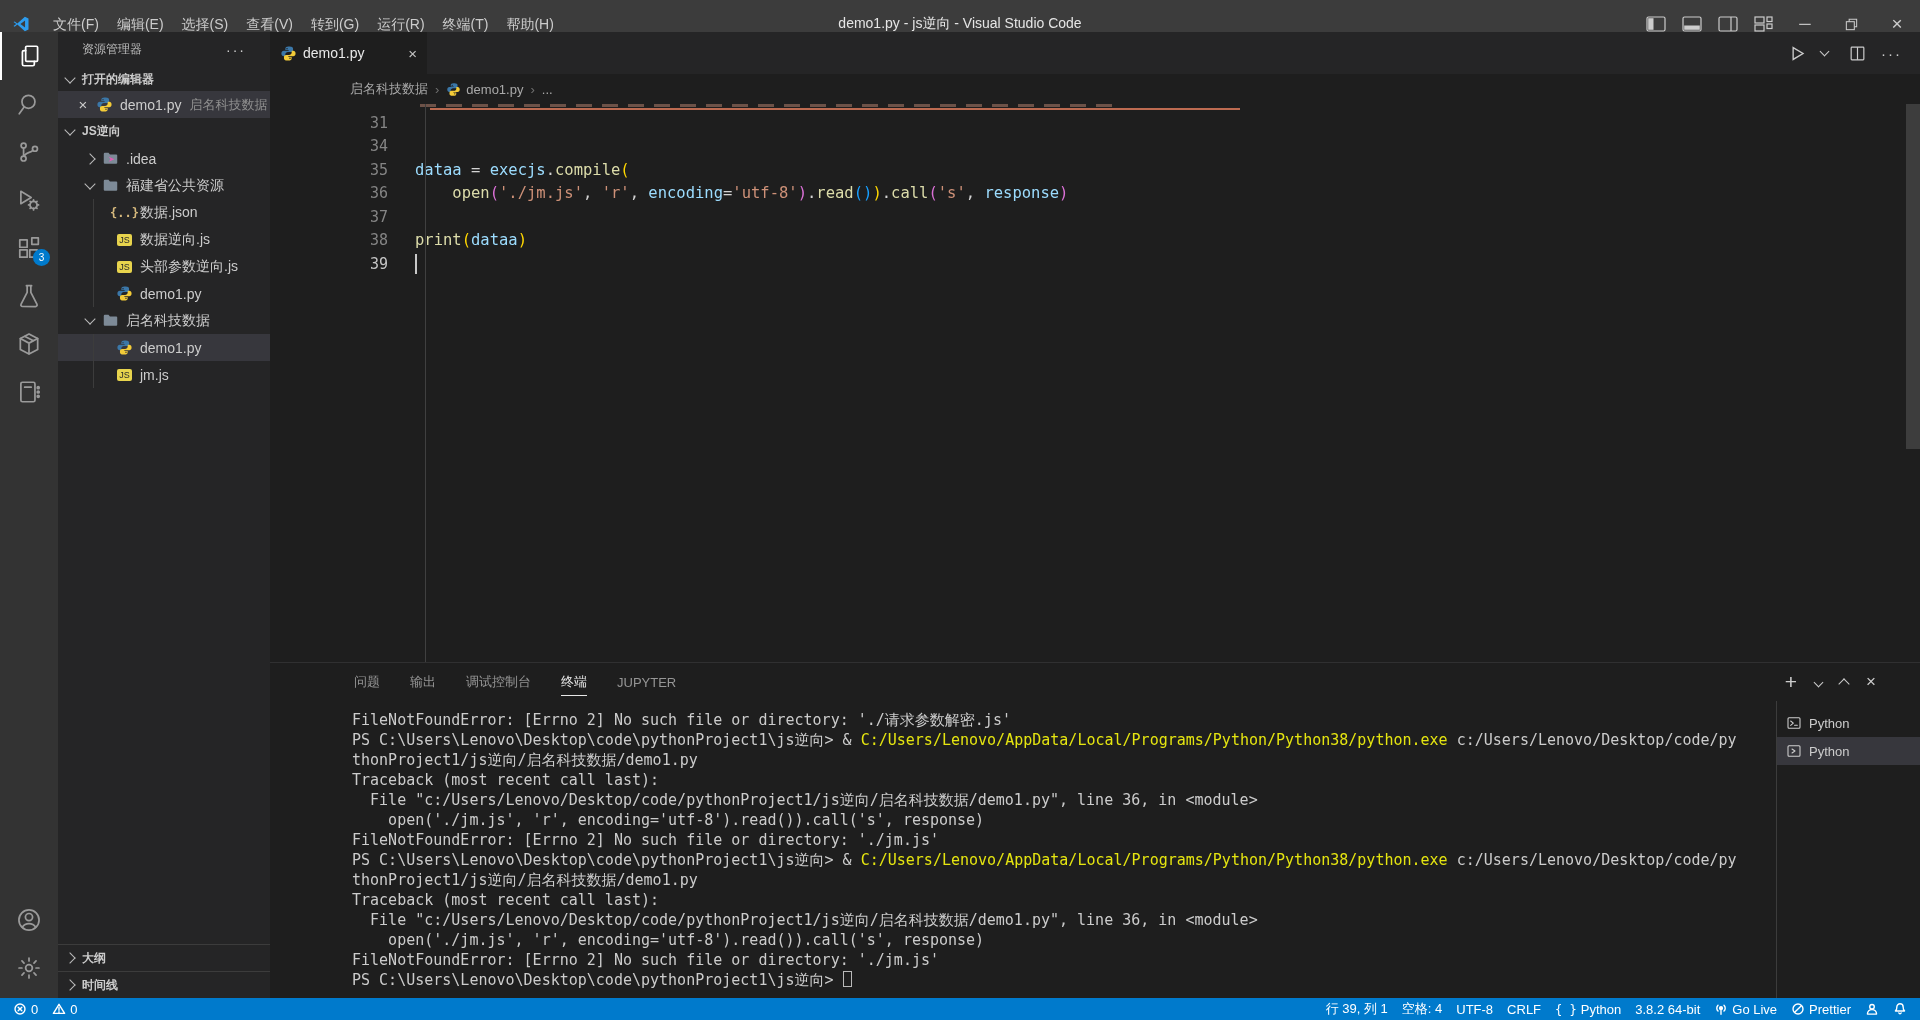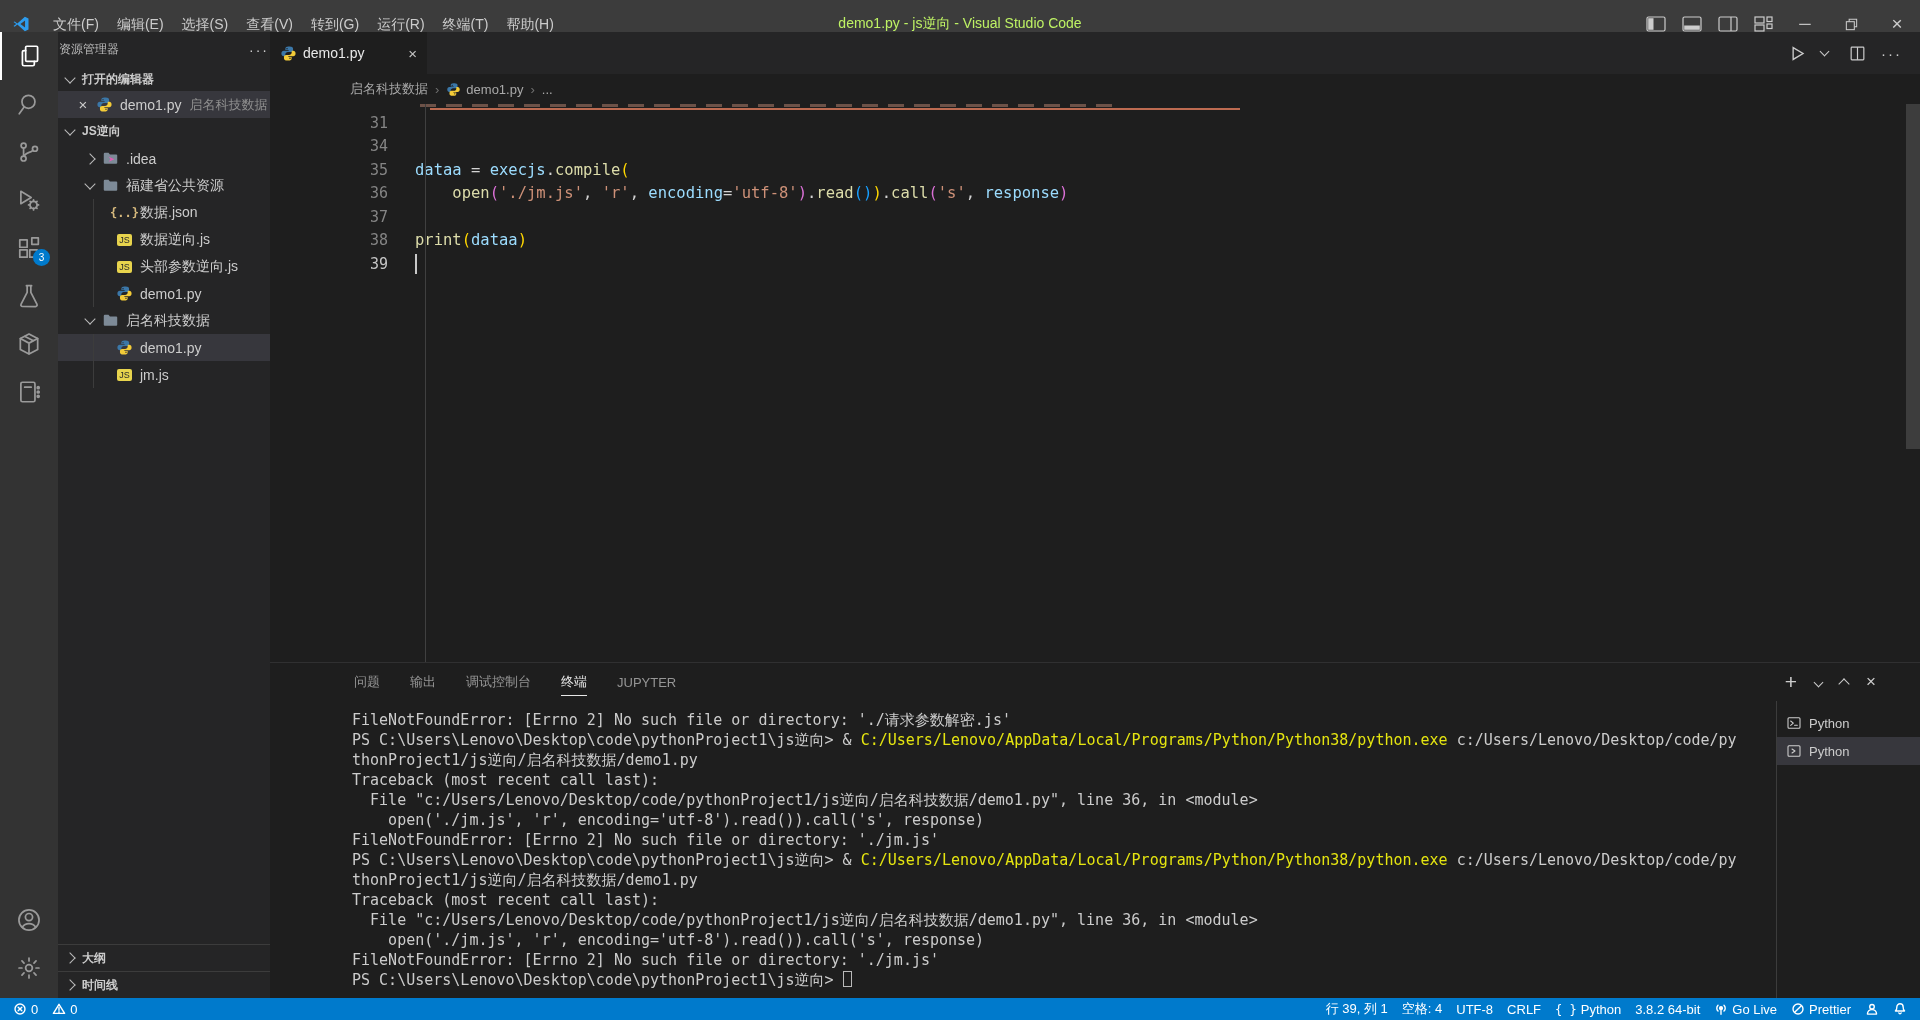--- a/index.html
+++ b/index.html
@@ -5,34 +5,34 @@
   *{box-sizing:border-box;margin:0;padding:0}
   html,body{width:1920px;height:1020px;overflow:hidden}
   body{background:#1e1e1e;font-family:"Liberation Sans",sans-serif;color:#ccc;position:relative;font-size:14px}
   .abs{position:absolute}
   .mono{font-family:"DejaVu Sans Mono",monospace}
   svg{display:block}
   
   #titlebar{left:0;top:0;width:1920px;height:48px;background:#3c3c3c;display:flex;align-items:center}
   #vslogo{width:18px;height:18px;margin:0 14px 0 12px}
   .menu{padding:0 9px;height:32px;line-height:32px;color:#cccccc;cursor:default}
-  #wintitle{position:absolute;left:0;right:0;text-align:center;color:#bef264;pointer-events:none}
+  #wintitle{position:absolute;left:0;right:0;text-align:center;color:#e5e5e5;pointer-events:none}
   #winctrls{margin-left:auto;display:flex;align-items:center;height:32px}
   .layico{width:20px;height:16px;margin:0 8px}
   .wbtn{width:46px;height:32px;display:flex;align-items:center;justify-content:center;color:#ccc;font-size:16px}
   
   #activitybar{left:0;top:32px;width:58px;height:966px;background:#333333;display:flex;flex-direction:column;align-items:center}
   .actitem{width:58px;height:48px;display:flex;align-items:center;justify-content:center;position:relative}
   .actitem svg{width:26px;height:26px}
   .actitem.active{border-left:2px solid #fff}
   .actbadge{position:absolute;right:8px;bottom:6px;background:#007acc;color:#fff;border-radius:50%;width:17px;height:17px;font-size:10px;line-height:17px;text-align:center}
   #actbottom{margin-top:auto;display:flex;flex-direction:column;align-items:center;padding-bottom:6px}
   
   #sidebar{left:58px;top:32px;width:212px;height:966px;background:#252526;display:flex;flex-direction:column;overflow:hidden}
-  #sbheader{height:35px;display:flex;align-items:center;padding:0 1px;color:#bbbbbb;font-size:12px}
+  #sbheader{height:35px;display:flex;align-items:center;padding:0 24px;color:#bbbbbb;font-size:12px}
   #sbheader .dots{margin-left:auto;color:#ccc;letter-spacing:2px;font-size:14px}
   .sectionrow{height:24px;display:flex;align-items:center;padding-left:6px;font-weight:bold;font-size:12px;color:#cccccc}
   .chev{width:8px;height:8px;border-right:1.4px solid #bbb;border-bottom:1.4px solid #bbb;display:inline-block;flex:none}
   .chev.down{transform:rotate(45deg);margin:-3px 8px 0 2px}
   .chev.right{transform:rotate(-45deg);margin:0 8px 0 2px}
   .treerow{height:27px;display:flex;align-items:center;font-size:14px;color:#cccccc;position:relative;white-space:nowrap}
   .treerow.sel{background:#37373d}
   .fico{width:17px;height:17px;margin-right:7px;flex:none;display:flex;align-items:center;justify-content:center}
   .fico svg{width:17px;height:17px}
   .jsbadge{background:#e8d44d;color:#2a2a2a;font-weight:normal;font-size:9px;padding:1px 2px;border-radius:2px;font-family:"Liberation Sans",sans-serif}

